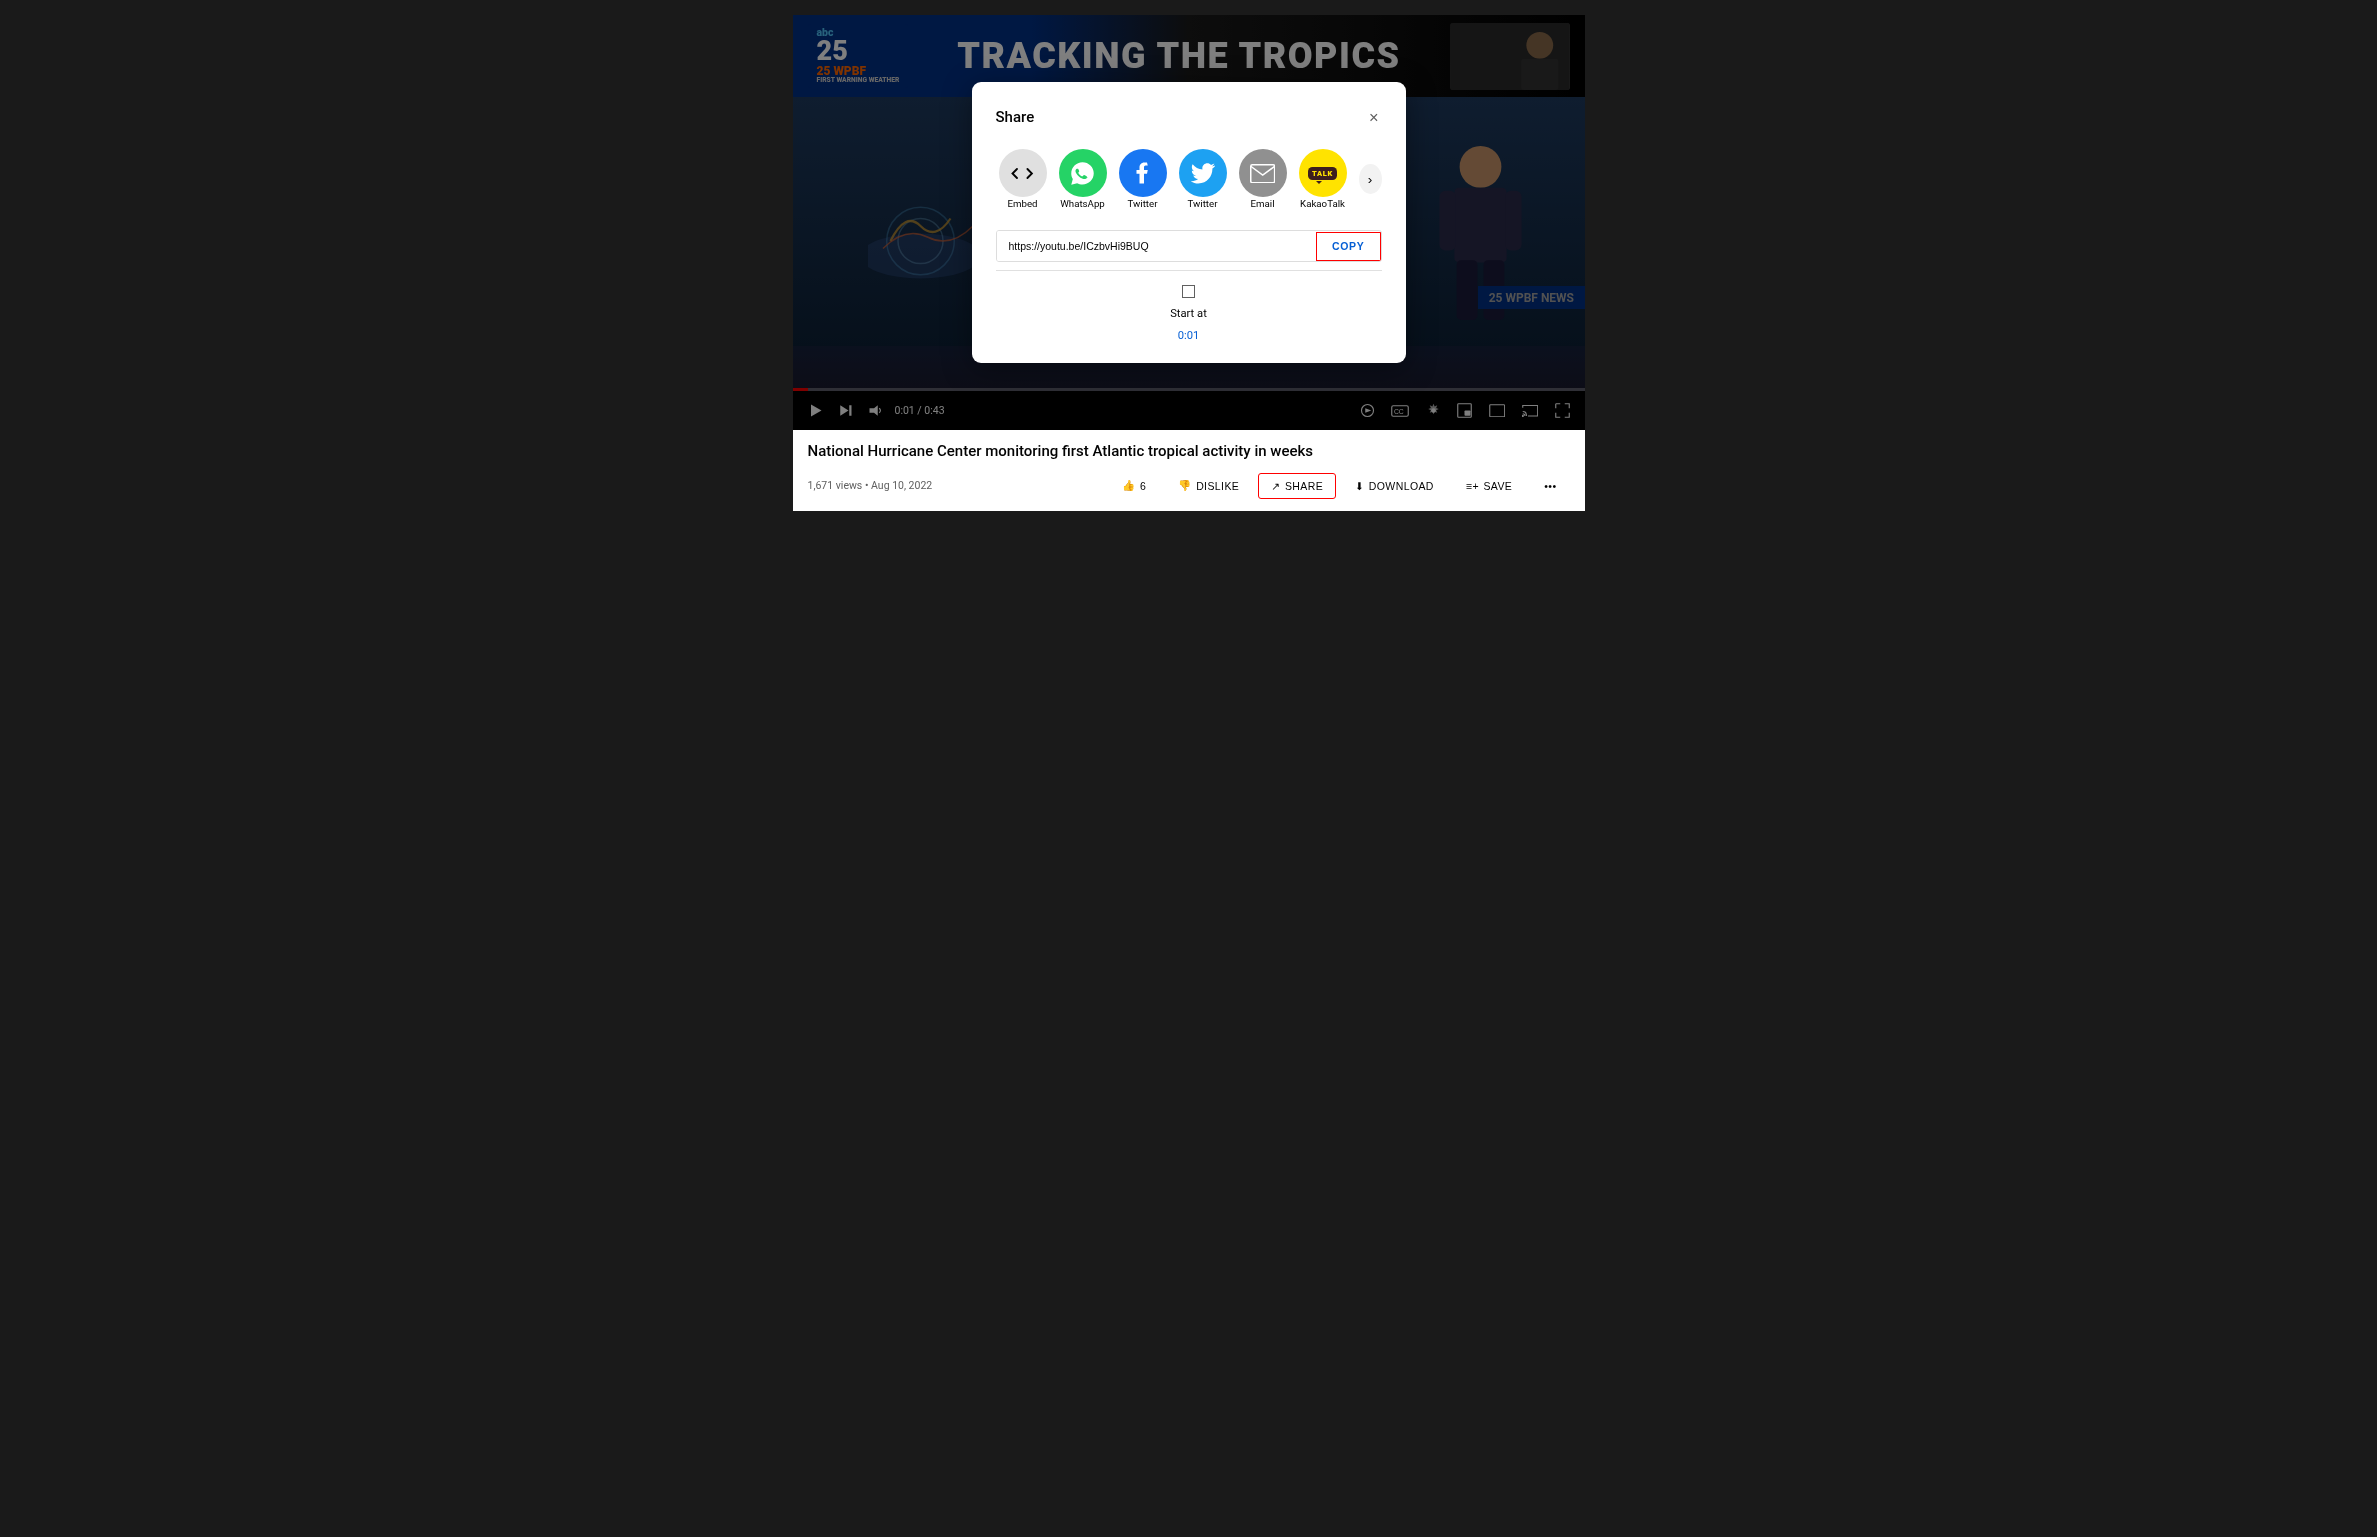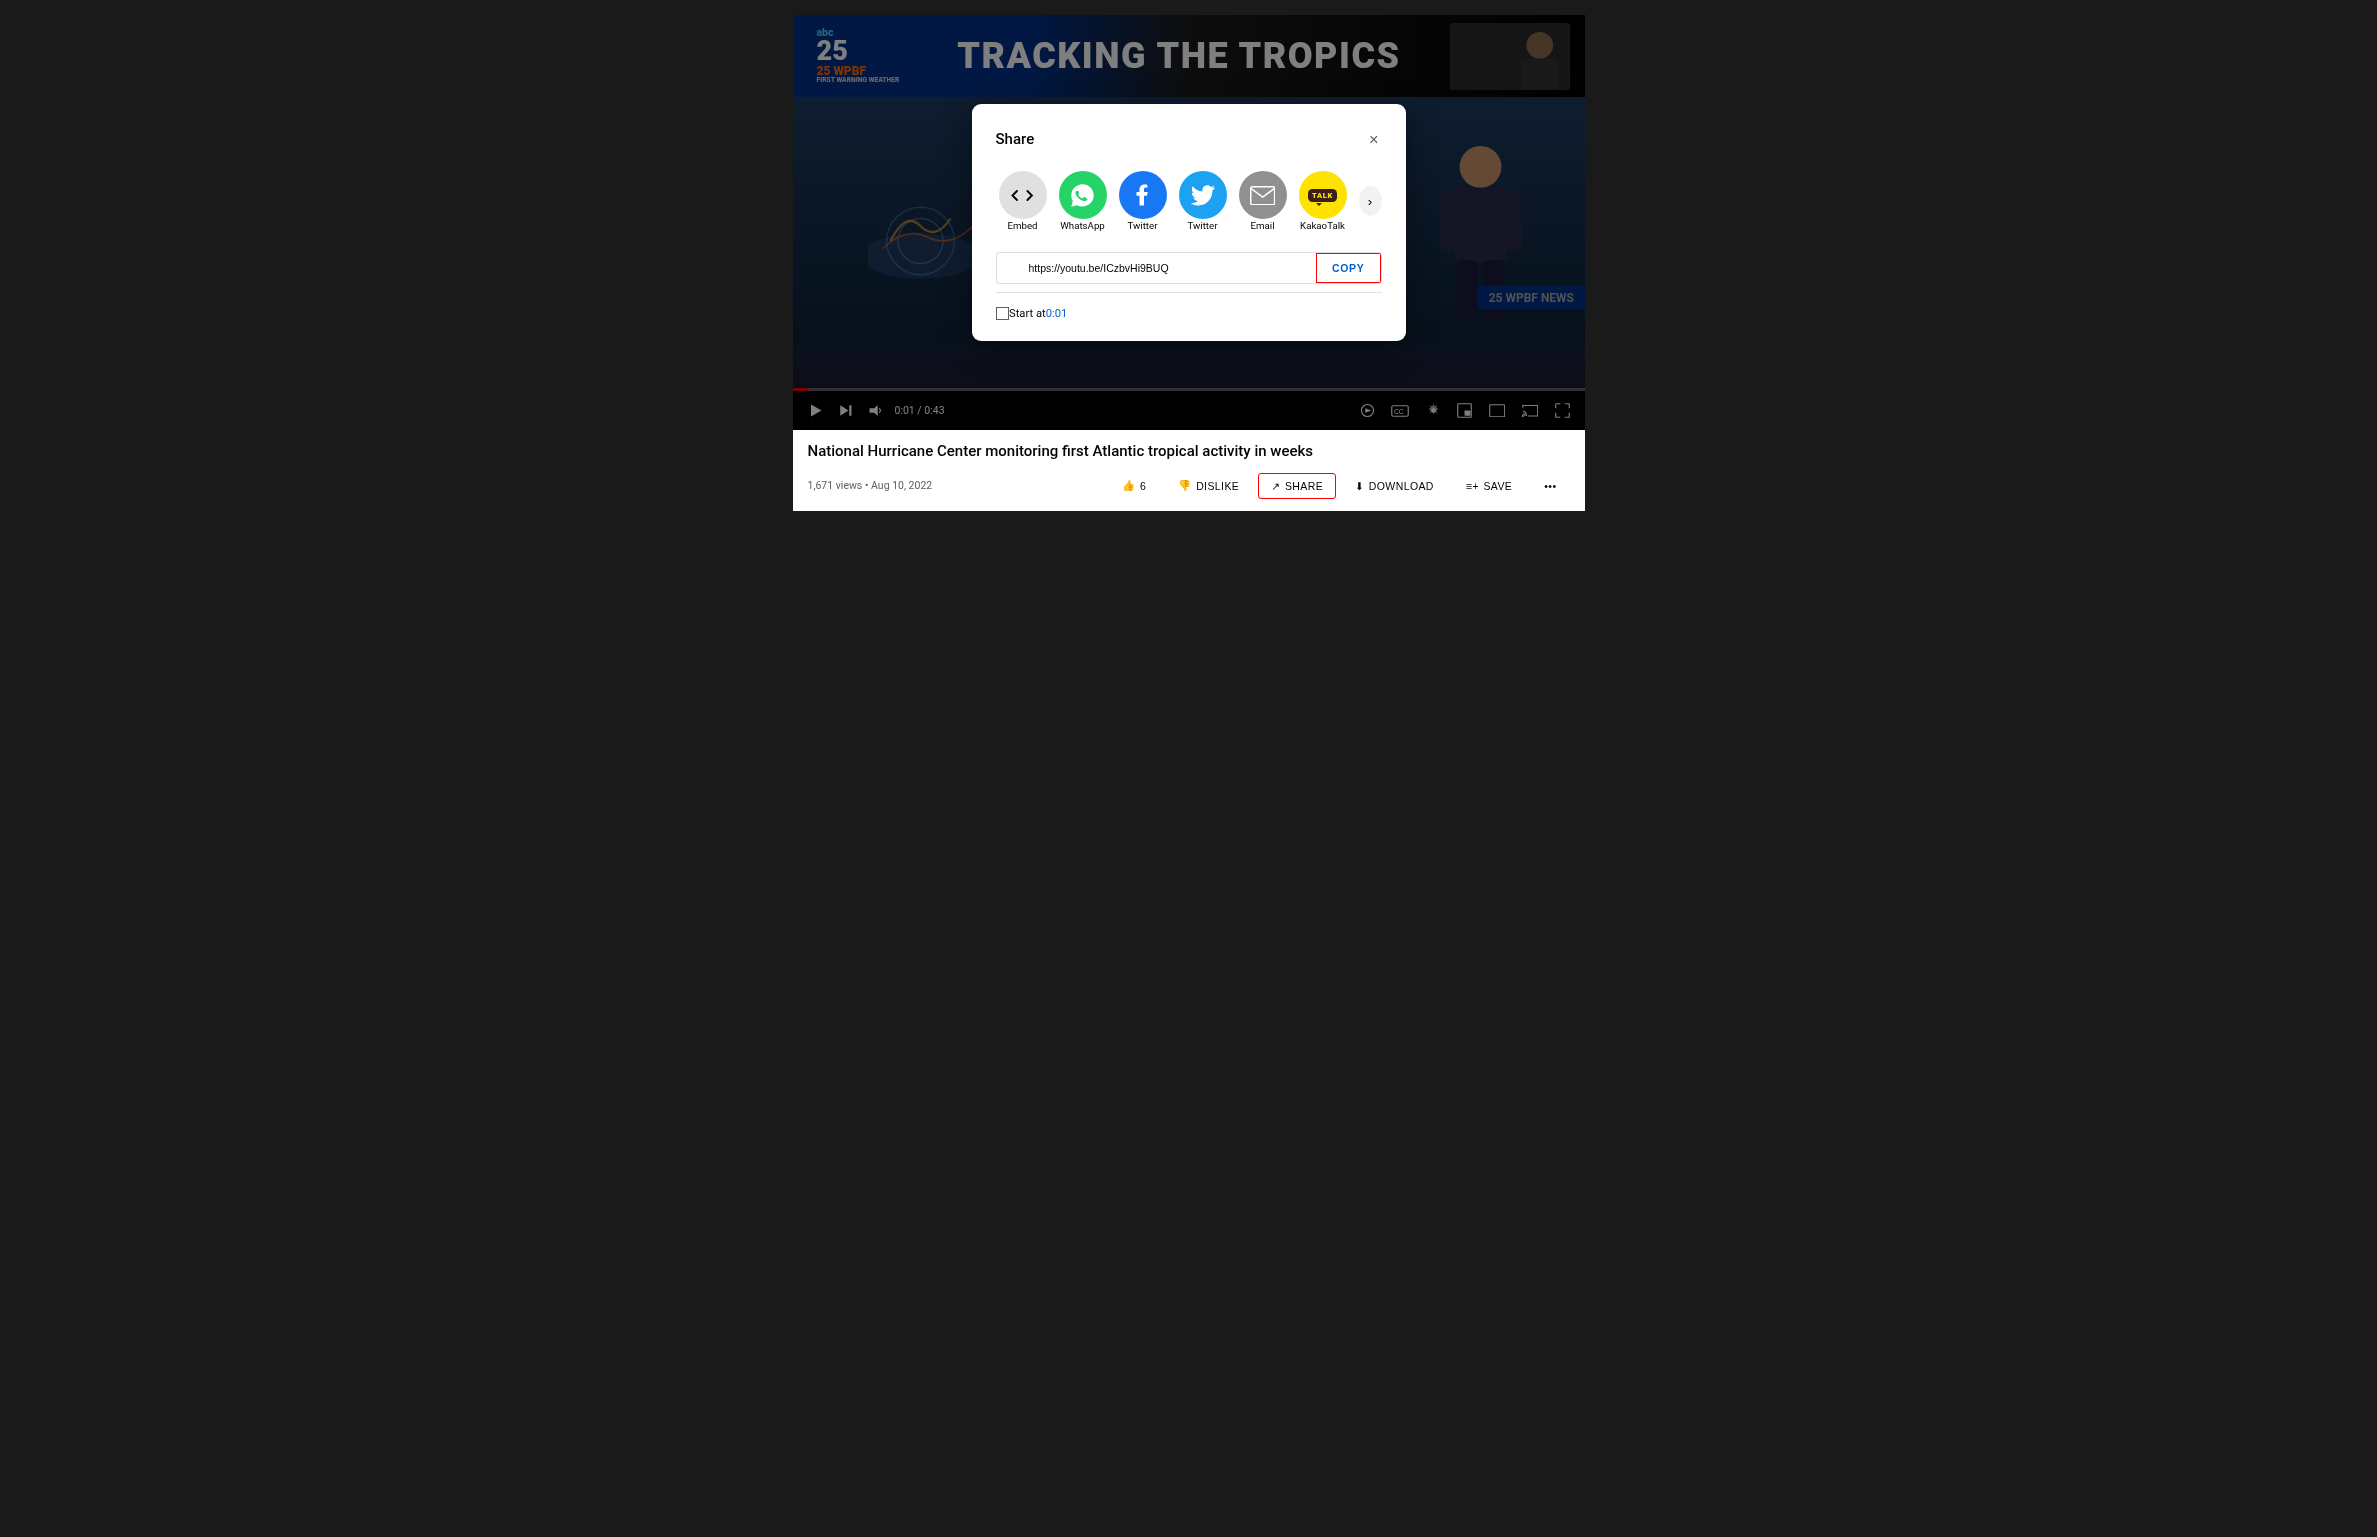--- a/index.html
+++ b/index.html
@@ -317,25 +317,25 @@
       display: flex;
       align-items: center;
       justify-content: center;
       align-self: center;
       margin-left: 3px;
     }
 
     
     .link-row {
       display: flex;
+      align-items: center;
       border: 0.7px solid #ddd;
       border-radius: 3px;
       overflow: hidden;
       margin-bottom: 8px;
-      padding-left: 20px;
     }
 
     .link-input {
       flex: 1;
       border: none;
       outline: none;
       font-size: 10.5px;
       color: #030303;
       padding: 9px 12px;
       background: #fff;
@@ -357,20 +357,22 @@
 
     .divider {
       height: 0.7px;
       background: #e0e0e0;
       margin-bottom: 13.5px;
     }
 
     .start-at-row {
       display: flex;
       align-items: center;
+      gap: 9px;
+      flex-direction: column;
     }
 
     .start-at-checkbox {
       width: 13.5px;
       height: 13.5px;
       border: 1.5px solid #606060;
       background: #fff;
       cursor: pointer;
       flex-shrink: 0;
     }

